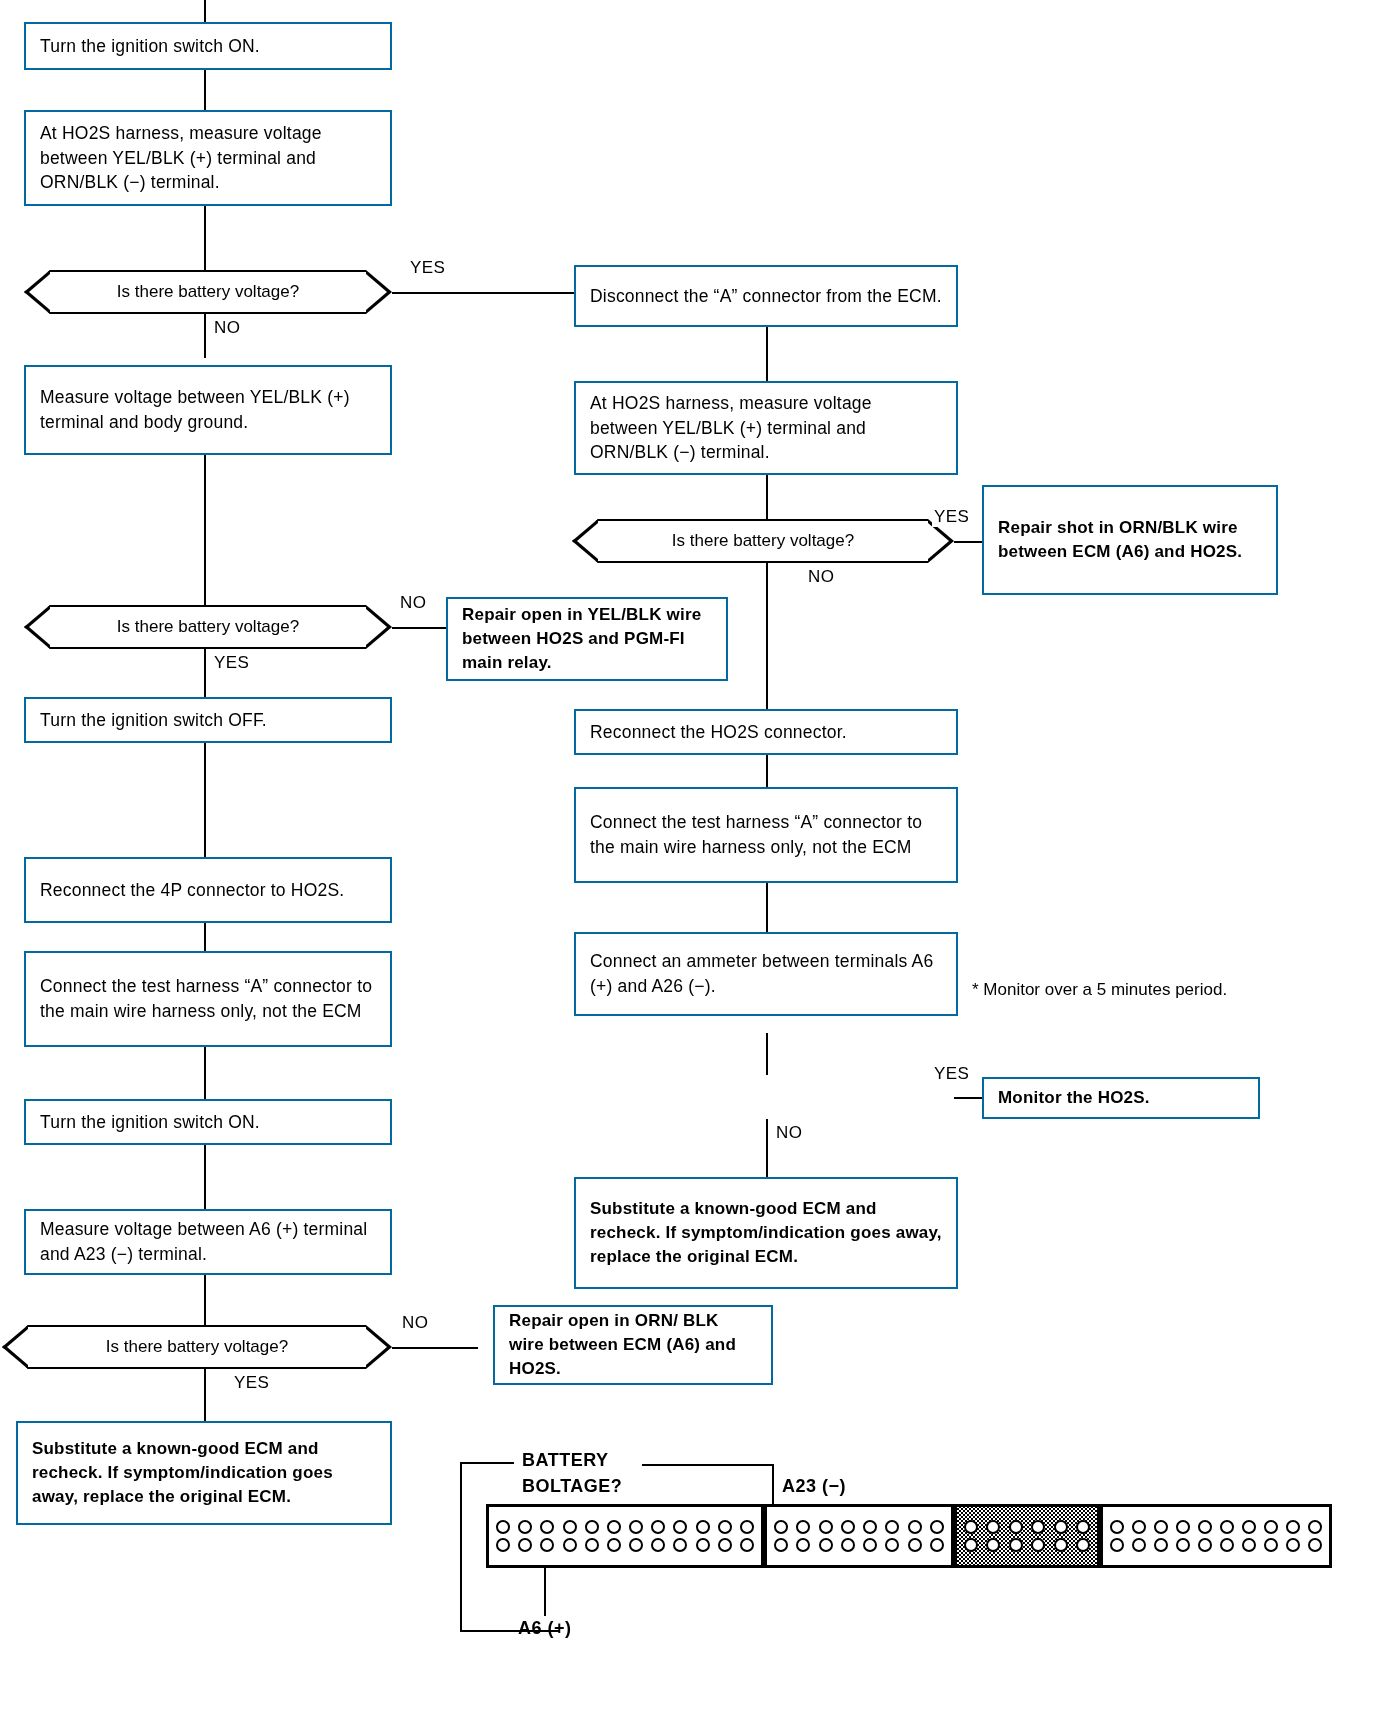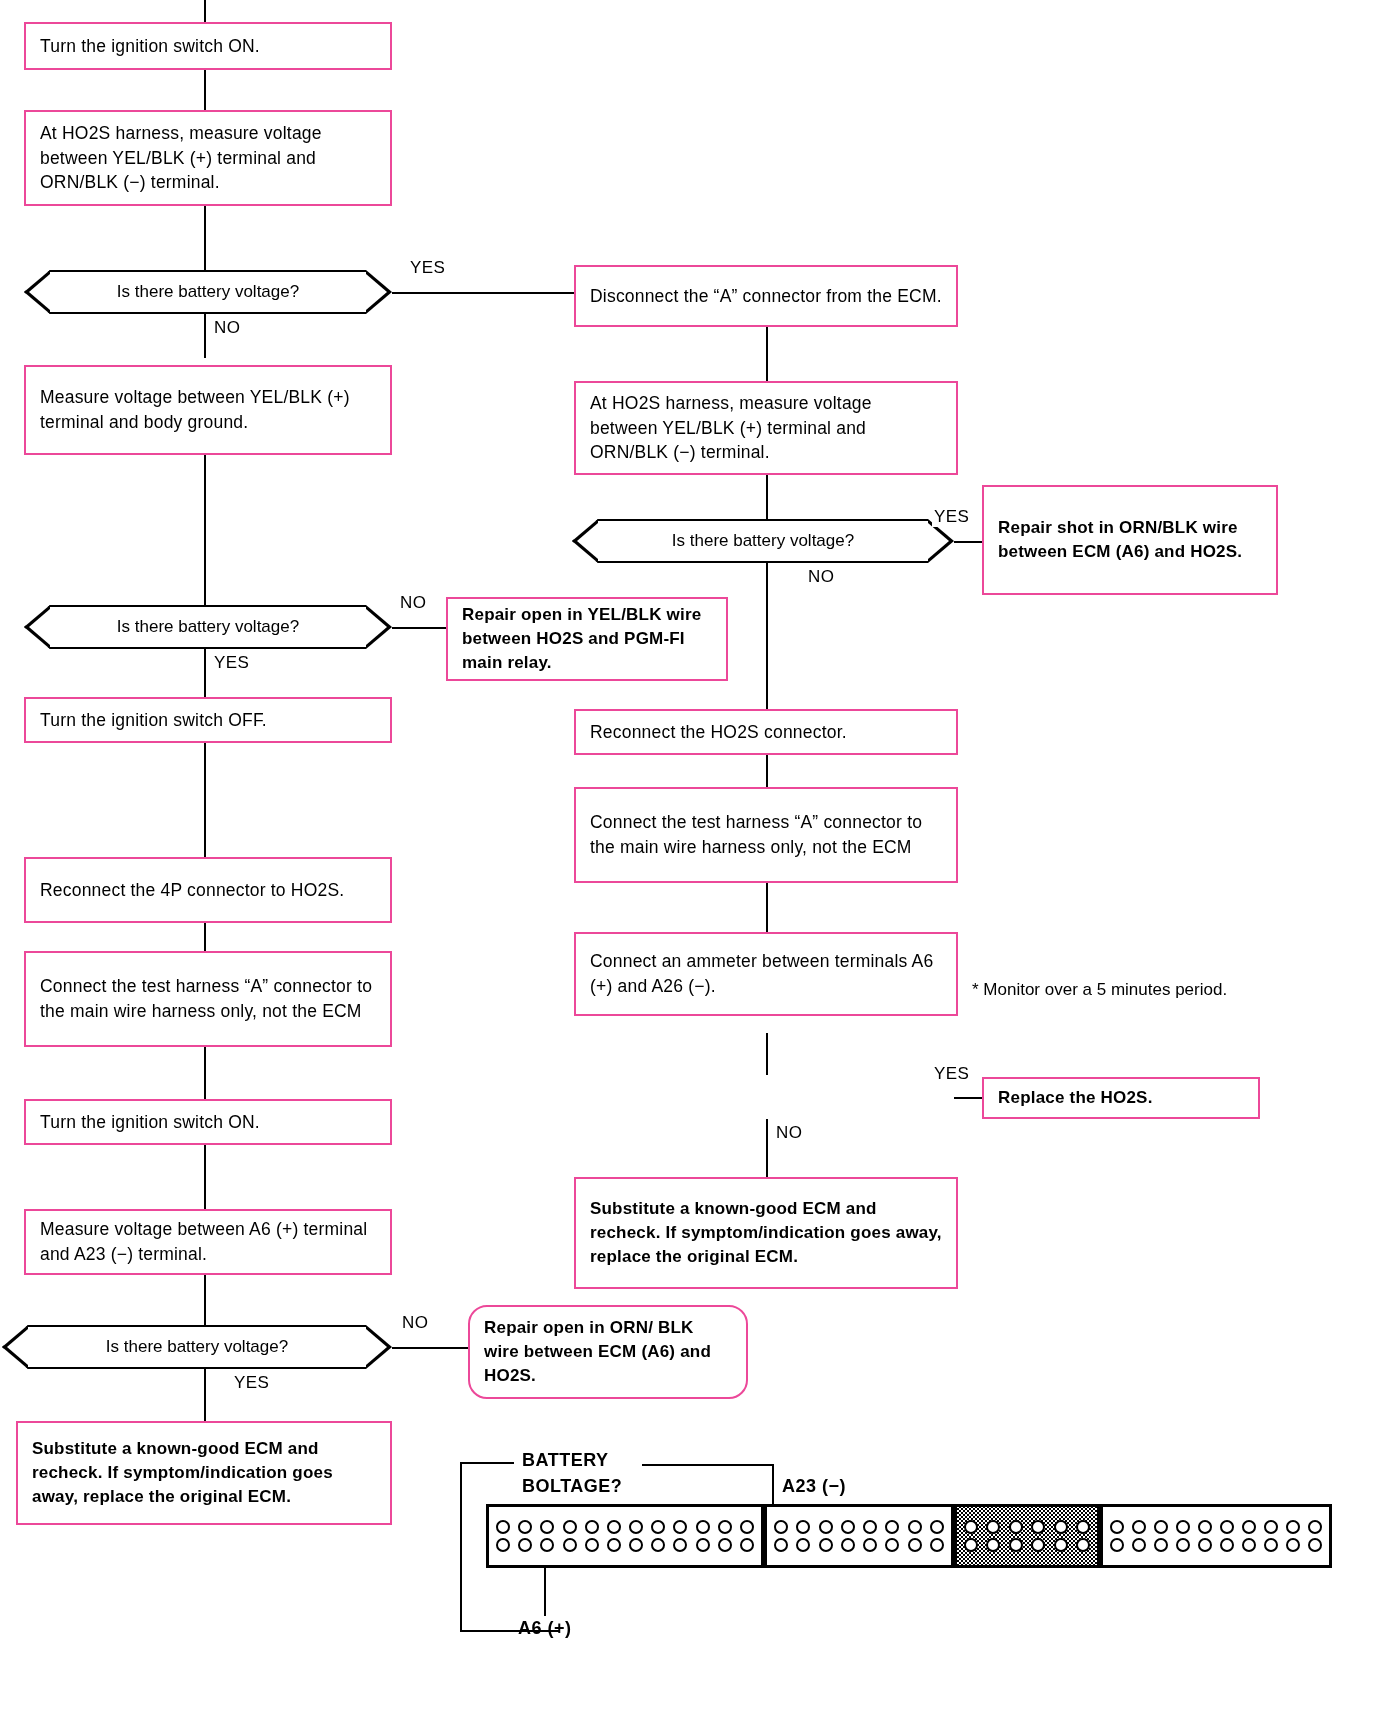--- a/index.html
+++ b/index.html
@@ -12,21 +12,21 @@
     width:1392px;
     height:1730px;
     overflow:hidden;
     background:#fff;
   }
 
   
   .box{
     position:absolute;
     box-sizing:border-box;
-    border:2px solid #ec4899;
+    border:2px solid #0369a1;
     background:#fff;
     display:flex;
     align-items:center;
     padding:6px 14px;
     line-height:1.42;
     font-size:17.5px;
     letter-spacing:.2px;
     white-space:pre-line;
   }
   .box.bold{font-weight:bold;font-size:17px;}
@@ -202,21 +202,21 @@
 
   <div class="diamond" style="left:28px;top:1325px;width:338px;height:44px;">
     <span class="capL"></span>
       <span class="capR"></span>
     <span class="dtext">Is there battery voltage?</span>
   </div>
 
   <div class="hline" style="left:392px;top:1347px;width:86px;"></div>
   <div class="label" style="left:400px;top:1313px;">NO</div>
 
-  <div class="box bold" style="left:468px;top:1305px;width:280px;height:94px;border-radius:19px;">
+  <div class="box bold" style="left:493px;top:1305px;width:280px;height:80px;">
     <span>Repair open in ORN/ BLK wire between ECM (A6) and HO2S.</span>
   </div>
 
   <div class="vline" style="left:204px;top:1369px;height:54px;"></div>
   <div class="label" style="left:232px;top:1373px;">YES</div>
 
   <div class="box bold" style="left:16px;top:1421px;width:376px;height:104px;">
     <span>Substitute a known-good ECM and recheck. If symptom/indication goes away, replace the original ECM.</span>
   </div>
 
@@ -266,21 +266,21 @@
 
   <div class="note" style="left:972px;top:978px;width:290px;">* Monitor over a 5 minutes period.</div>
 
   <div class="vline" style="left:766px;top:1033px;height:42px;"></div>
 
 
   <div class="hline" style="left:954px;top:1097px;width:32px;"></div>
   <div class="label" style="left:932px;top:1064px;">YES</div>
 
   <div class="box bold" style="left:982px;top:1077px;width:278px;height:42px;">
-    <span>Replace the HO2S.</span>
+    <span>Monitor the HO2S.</span>
   </div>
 
   <div class="vline" style="left:766px;top:1119px;height:58px;"></div>
   <div class="label" style="left:774px;top:1123px;">NO</div>
 
   <div class="box bold" style="left:574px;top:1177px;width:384px;height:112px;">
     <span>Substitute a known-good ECM and recheck. If symptom/indication goes away, replace the original ECM.</span>
   </div>
 
   <div id="connector" style="left:460px;top:1440px;width:820px;height:270px;">

